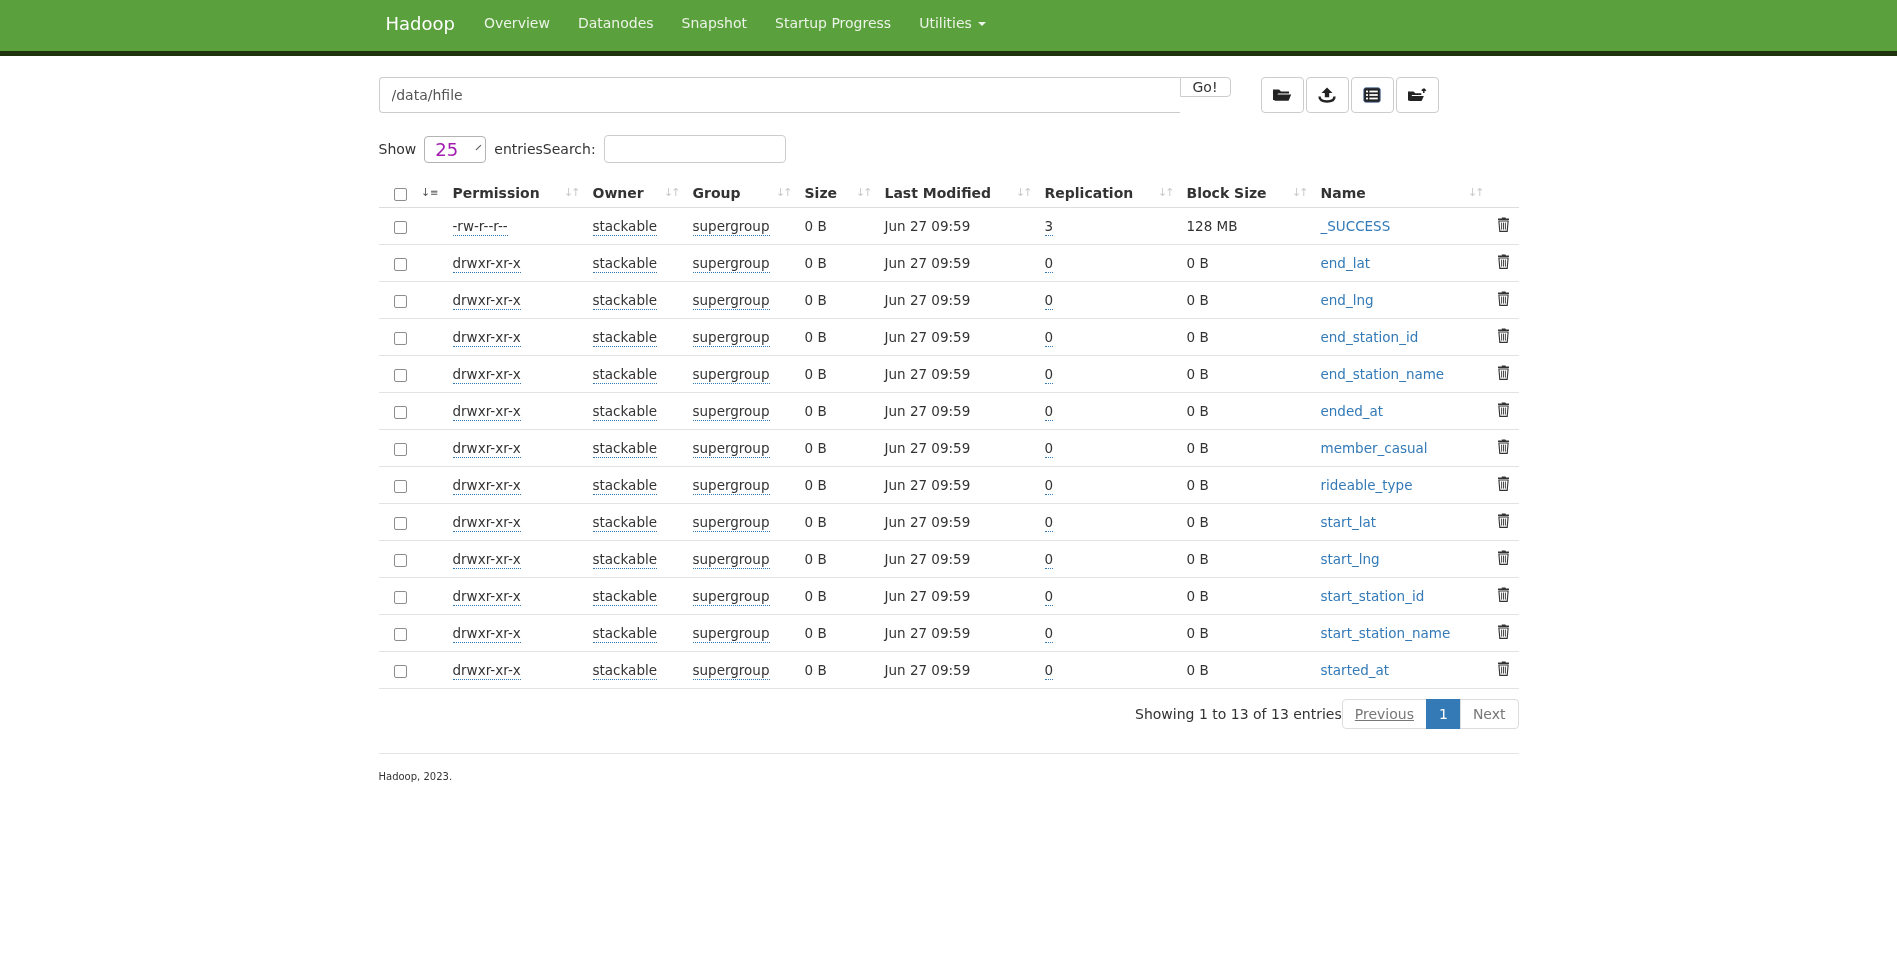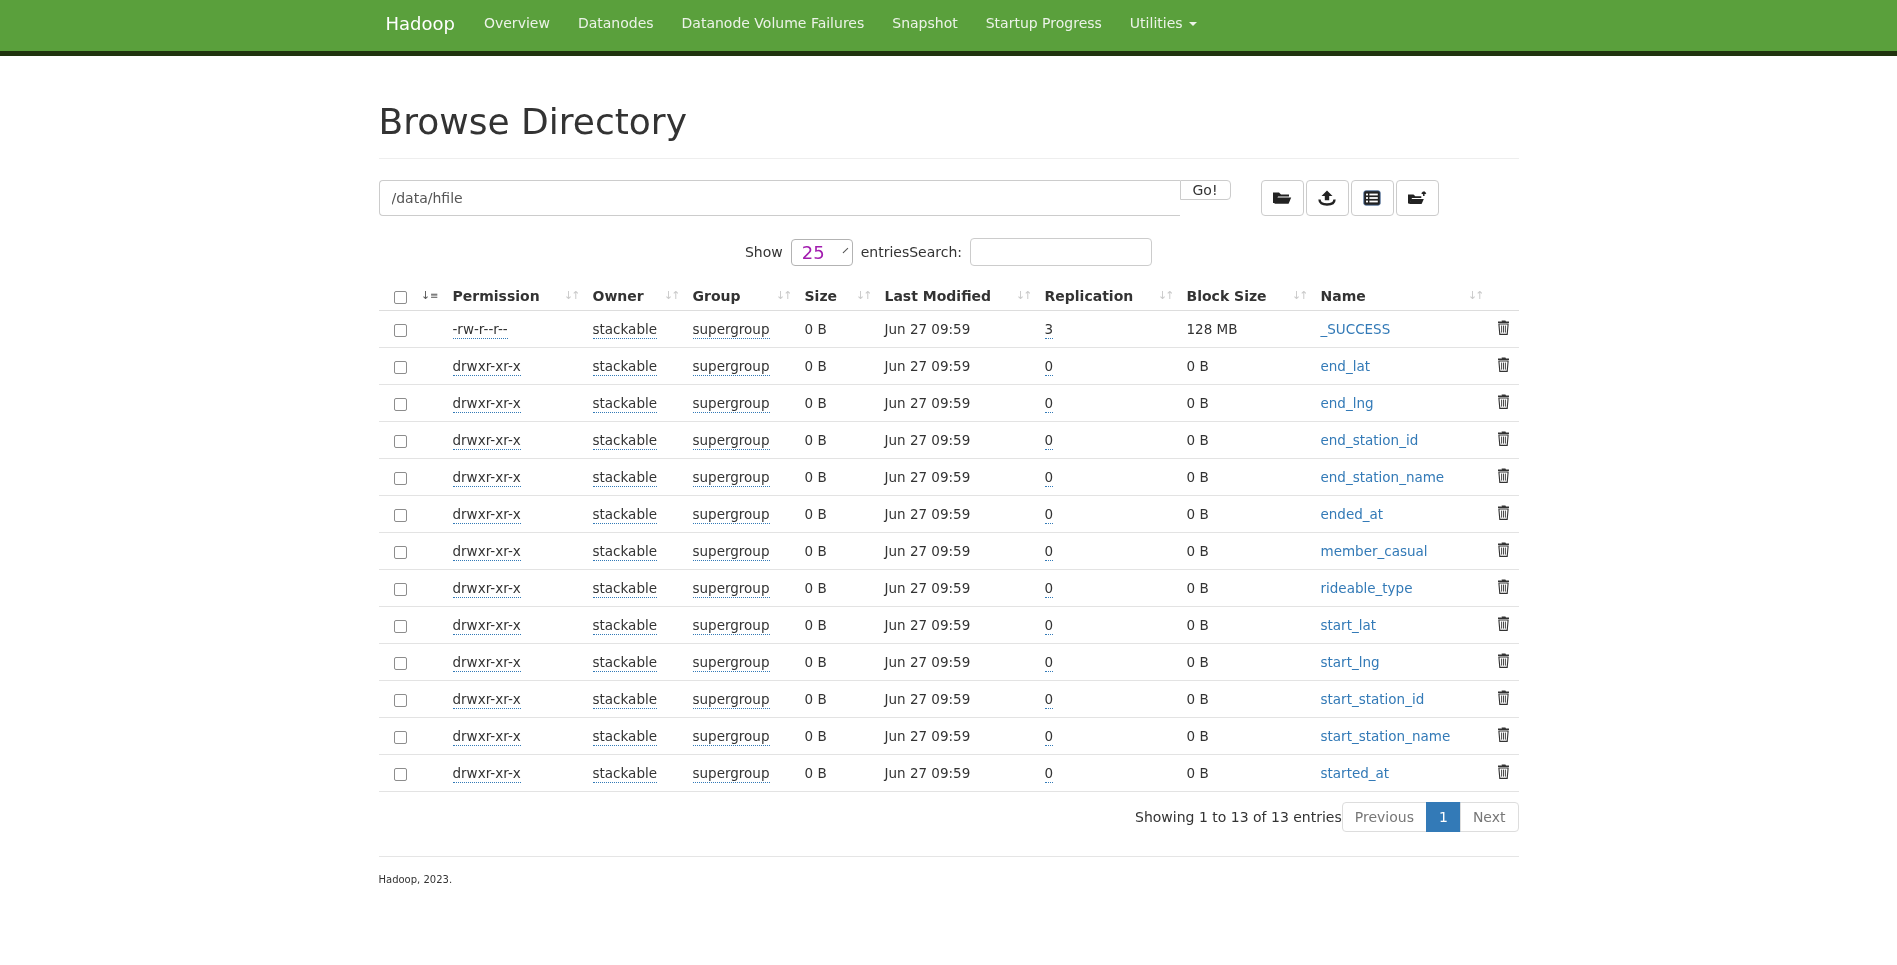--- a/index.html
+++ b/index.html
@@ -60,21 +60,21 @@
     font-family: inherit;
   }
   .icon-buttons { display: flex; gap: 2px; margin-left: 30px; }
   .icon-btn {
     width: 43px; height: 36px; background: #fff; border: 1px solid #ccc;
     border-radius: 4px; cursor: pointer; display: flex; align-items: center; justify-content: center;
     padding: 0;
   }
 
   
-  .controls-row { display: flex; justify-content: center; align-items: center; margin-top: 22px; }
+  .controls-row { display: flex; justify-content: flex-start; align-items: center; margin-top: 22px; }
   .show-group { display: flex; align-items: center; gap: 8px; }
   .page-select {
     width: 62px; height: 27px; border: 1px solid #b3b3b3; border-radius: 4px;
     background: #fff; display: flex; align-items: center; justify-content: space-between;
     padding: 0 8px 0 10px; font-size: 18px; color: #a21caf; cursor: pointer; gap: 20px;
   }
   .chev { width: 7px; height: 7px; border-right: 1.5px solid #555; border-bottom: 1.5px solid #555;
     transform: rotate(45deg); margin-top: -4px; }
   .search-group { display: flex; align-items: center; gap: 8px; }
   .search-input {
@@ -112,21 +112,21 @@
   .trash-btn { cursor: pointer; display: inline-block; line-height: 0; }
 
   
   .bottom-row { display: flex; justify-content: flex-end; align-items: center; margin-top: 10px; }
   .showing-text { font-size: 14px; color: #333; }
   .pagination { display: flex; }
   .page-item {
     border: 1px solid #ddd; background: #fff; color: #777; padding: 6px 12px;
     font-size: 14px; cursor: pointer; margin-left: -1px; user-select: none;
   }
-  .page-item.first { border-radius: 4px 0 0 4px; margin-left: 0; }
+  .page-item.first { border-radius: 4px 0 0 4px; margin-left: 0; text-decoration: underline; }
   .page-item.last { border-radius: 0 4px 4px 0; }
   .page-item.active { background: #337ab7; border-color: #337ab7; color: #fff; }
 
   
   .footer { border-top: 1px solid #e5e5e5; margin-top: 24px; padding: 17px 0 30px 0; }
   .footer p { margin: 0; font-size: 10px; color: #333; }
 
   svg { display: block; }
 </style>
 </head>
@@ -137,42 +137,38 @@
     <a class="brand">Hadoop</a>
     <ul class="nav-menu" id="nav-menu">
   <li>
           <a>Overview</a>
         </li>
 
   <li>
           <a>Datanodes</a>
         </li>
 
-  <li>
-          <a>Datanode Volume Failures</a>
-        </li>
 
   <li>
           <a>Snapshot</a>
         </li>
 
   <li>
           <a>Startup Progress</a>
         </li>
 
   <li>
           <a>Utilities<span class="caret"></span></a>
         </li>
 </ul>
   </div>
 </nav>
 
 <div class="container">
 
-  <h1 class="page-title">Browse Directory</h1>
 
   <div class="path-row">
     <input class="path-input" type="text" value="/data/hfile" style="">
     <button class="go-btn">Go!</button>
     <div class="icon-buttons">
       <button class="icon-btn" title="Create Directory">
         <span>
           <svg width="20" height="16" viewBox="0 0 20 16">
             <path d="M1 2.5h6l2 2h8v2h-11L3.4 13H1z" fill="#222"></path>
             <path d="M4.6 7.6h14.6L16.6 13.8H2.4z" fill="#222"></path>

